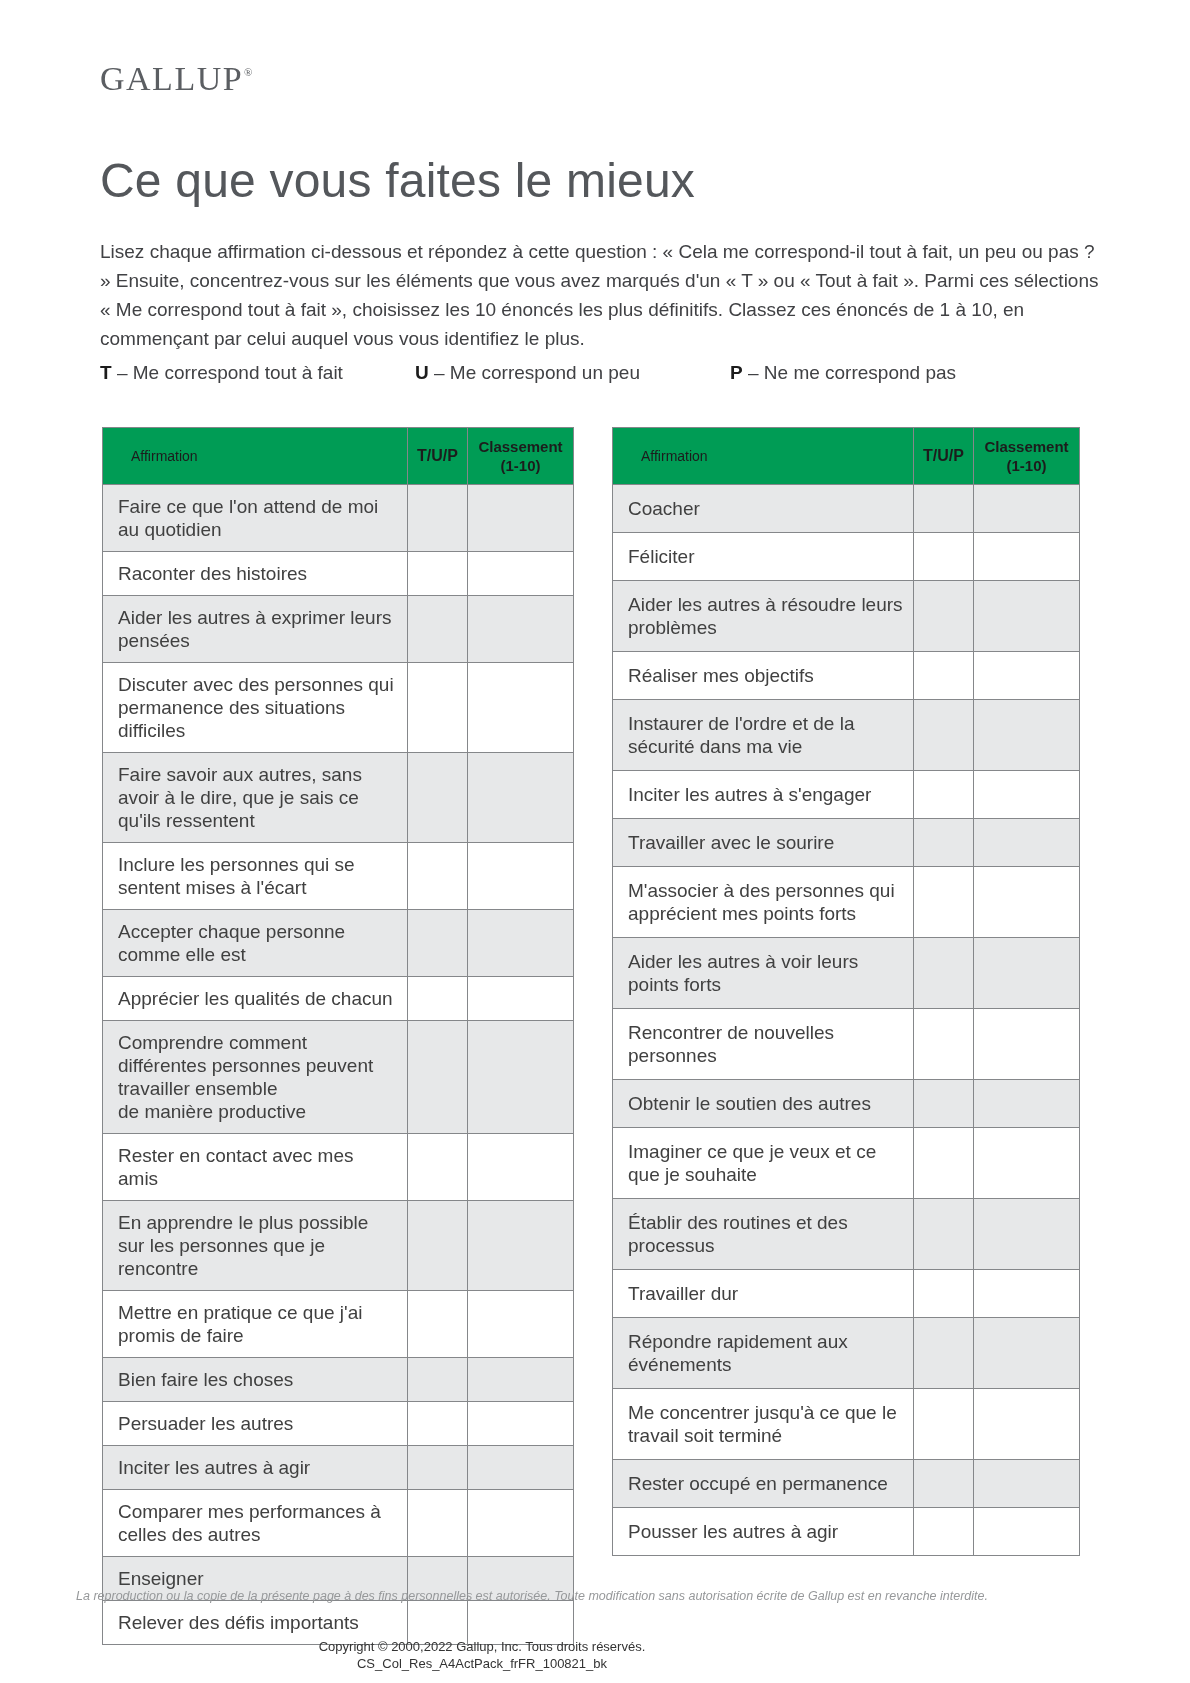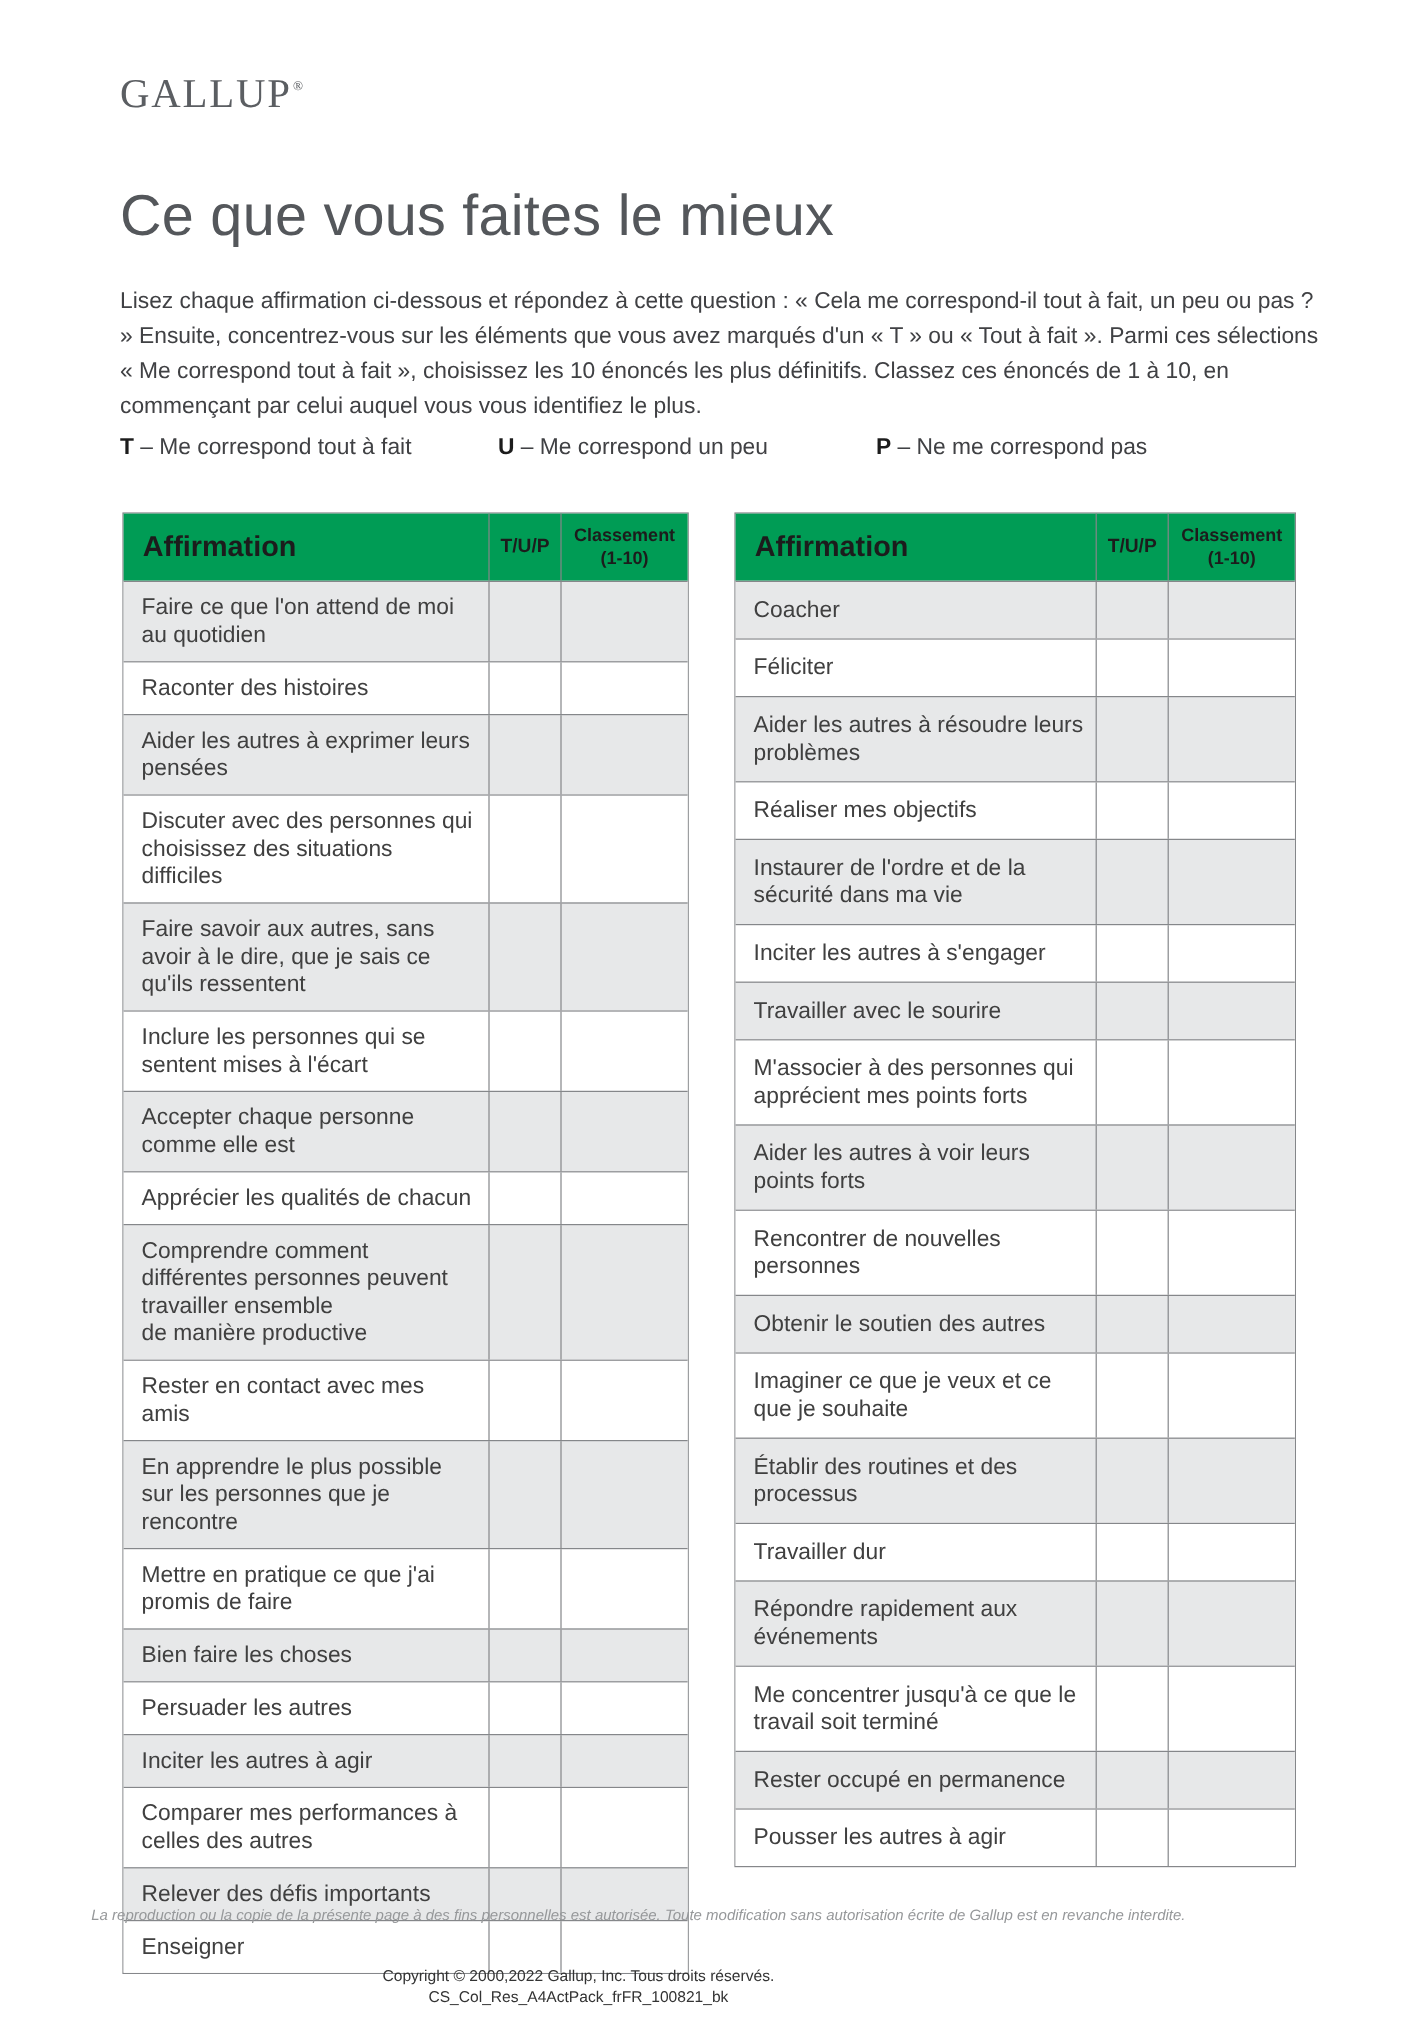--- a/index.html
+++ b/index.html
@@ -30,21 +30,21 @@
   .legend-key{font-weight:bold;color:#1c1c1c;}
   .tables{position:absolute;left:102px;top:427px;display:flex;gap:38px;align-items:flex-start;}
   .gtable{border:1px solid #85878a;background:#fff;}
   .gtable.left{width:470px;}
   .gtable.right{width:466px;}
   .thead{
     display:grid;grid-template-columns:1fr 60px 106px;
     background:#009c55;height:56px;
   }
   .thead>div{display:flex;align-items:center;justify-content:center;color:#1c1c1c;}
-  .th-aff{justify-content:flex-start !important;padding-left:16px;font-size:24px;font-weight:bold;}
+  .th-aff{justify-content:flex-start !important;padding-left:28px;font-size:14px;font-weight:normal;}
   .th-tup{font-size:16px;font-weight:bold;border-left:1px solid #85878a;}
   .th-rank{flex-direction:column;font-size:15px;font-weight:bold;line-height:19px;border-left:1px solid #85878a;text-align:center;}
   .trow{
     display:grid;grid-template-columns:1fr 60px 106px;
     border-top:1px solid #85878a;background:#ffffff;
   }
   .trow:nth-child(odd){background:#e7e8e9;}
   .cell{min-height:23px;}
   .cell.aff{
     padding:10px 10px 10px 15px;font-size:19px;line-height:23px;color:#404040;
@@ -97,21 +97,21 @@
           <div class="cell aff">Raconter des histoires</div>
           <div class="cell tup"></div>
           <div class="cell rank"></div>
         </div>
         <div class="trow">
           <div class="cell aff">Aider les autres à exprimer leurs pensées</div>
           <div class="cell tup"></div>
           <div class="cell rank"></div>
         </div>
         <div class="trow">
-          <div class="cell aff">Discuter avec des personnes qui choisissez des situations difficiles</div>
+          <div class="cell aff">Discuter avec des personnes qui permanence des situations difficiles</div>
           <div class="cell tup"></div>
           <div class="cell rank"></div>
         </div>
         <div class="trow">
           <div class="cell aff">Faire savoir aux autres, sans avoir à le dire, que je sais ce qu'ils ressentent</div>
           <div class="cell tup"></div>
           <div class="cell rank"></div>
         </div>
         <div class="trow">
           <div class="cell aff">Inclure les personnes qui se sentent mises à l'écart</div>
@@ -163,26 +163,26 @@
           <div class="cell aff">Inciter les autres à agir</div>
           <div class="cell tup"></div>
           <div class="cell rank"></div>
         </div>
         <div class="trow">
           <div class="cell aff">Comparer mes performances à celles des autres</div>
           <div class="cell tup"></div>
           <div class="cell rank"></div>
         </div>
         <div class="trow">
+          <div class="cell aff">Enseigner</div>
+          <div class="cell tup"></div>
+          <div class="cell rank"></div>
+        </div>
+        <div class="trow">
           <div class="cell aff">Relever des défis importants</div>
-          <div class="cell tup"></div>
-          <div class="cell rank"></div>
-        </div>
-        <div class="trow">
-          <div class="cell aff">Enseigner</div>
           <div class="cell tup"></div>
           <div class="cell rank"></div>
         </div>
       </div>
   </div>
 
   <div class="gtable right">
     <div class="thead">
       <div class="th-aff">Affirmation</div>
       <div class="th-tup">T/U/P</div>

